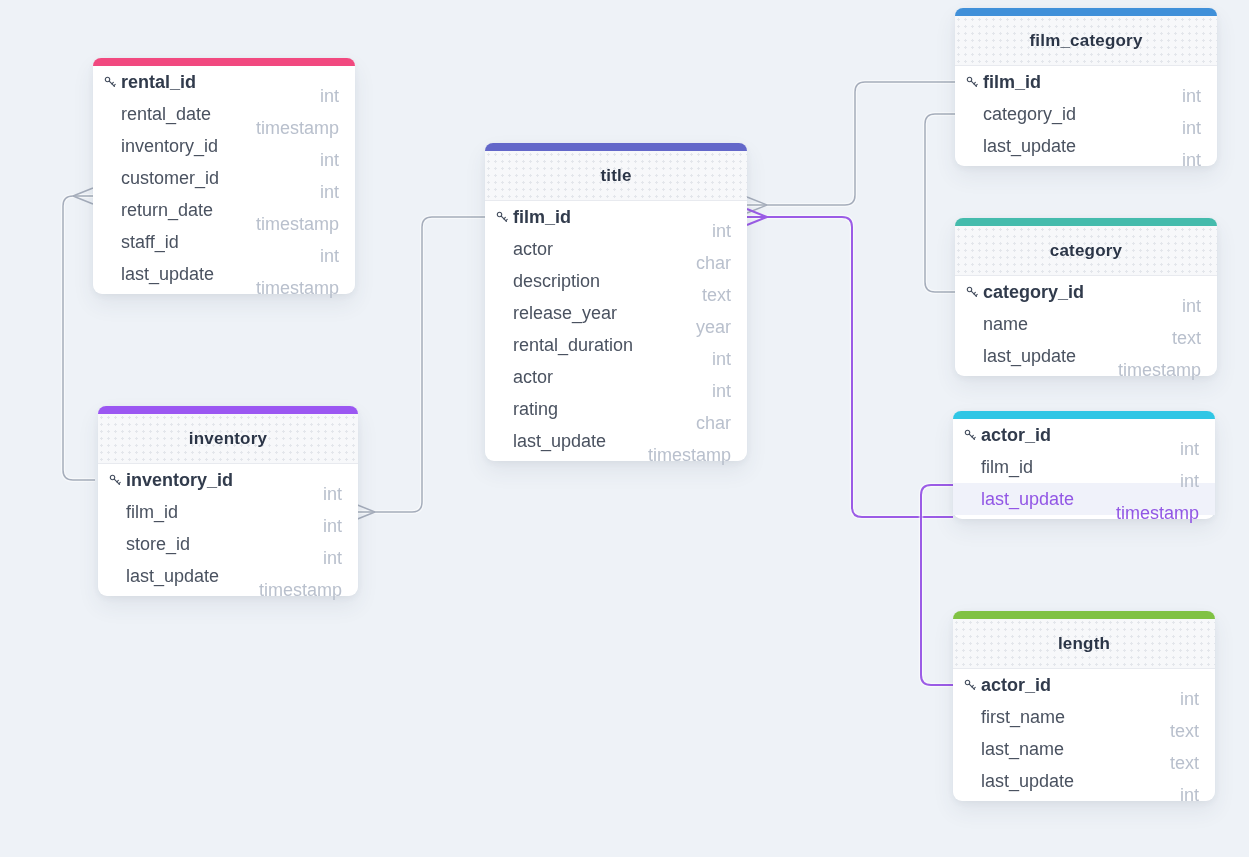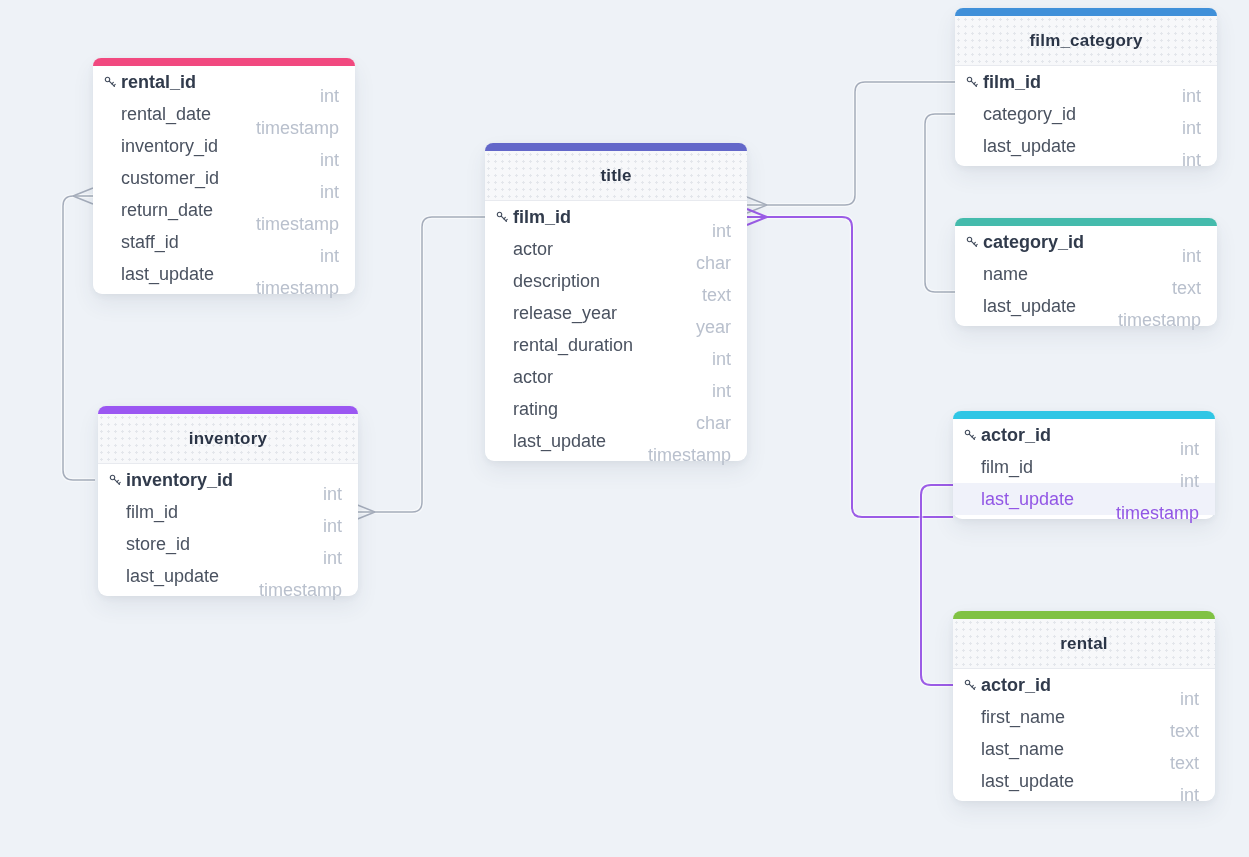--- a/index.html
+++ b/index.html
@@ -253,20 +253,21 @@
         </div>
         <div class="field-row">
           <span class="key-slot"></span>
           <span class="field-name">last_update</span>
           <span class="field-type">int</span>
         </div>
       </div>
     </div>
     <div class="table-card" style="left: 955px; top: 218px; width: 262px;">
       <div class="accent-bar" style="background: rgb(68, 187, 172);"></div>
+      <div class="table-header"><span>category</span></div>
       <div class="table-fields">
         <div class="field-row pk">
           <span class="key-slot">
             <svg viewBox="0 0 14 14" width="12" height="12">
               <g fill="none" stroke="#414b5c" stroke-width="1.3" stroke-linecap="round" stroke-linejoin="round">
                 <circle cx="4.1" cy="4.1" r="2.6"></circle>
                 <path d="M6.1 6.1 L12.2 12.2"></path>
                 <path d="M9.2 9.2 L10.9 7.5"></path>
                 <path d="M11.4 11.4 L13.1 9.7"></path>
               </g>
@@ -311,21 +312,21 @@
         </div>
         <div class="field-row highlight">
           <span class="key-slot"></span>
           <span class="field-name">last_update</span>
           <span class="field-type">timestamp</span>
         </div>
       </div>
     </div>
     <div class="table-card" style="left: 953px; top: 611px; width: 262px;">
       <div class="accent-bar" style="background: rgb(128, 194, 67);"></div>
-      <div class="table-header"><span>rental</span></div>
+      <div class="table-header"><span>length</span></div>
       <div class="table-fields">
         <div class="field-row pk">
           <span class="key-slot">
             <svg viewBox="0 0 14 14" width="12" height="12">
               <g fill="none" stroke="#414b5c" stroke-width="1.3" stroke-linecap="round" stroke-linejoin="round">
                 <circle cx="4.1" cy="4.1" r="2.6"></circle>
                 <path d="M6.1 6.1 L12.2 12.2"></path>
                 <path d="M9.2 9.2 L10.9 7.5"></path>
                 <path d="M11.4 11.4 L13.1 9.7"></path>
               </g>

